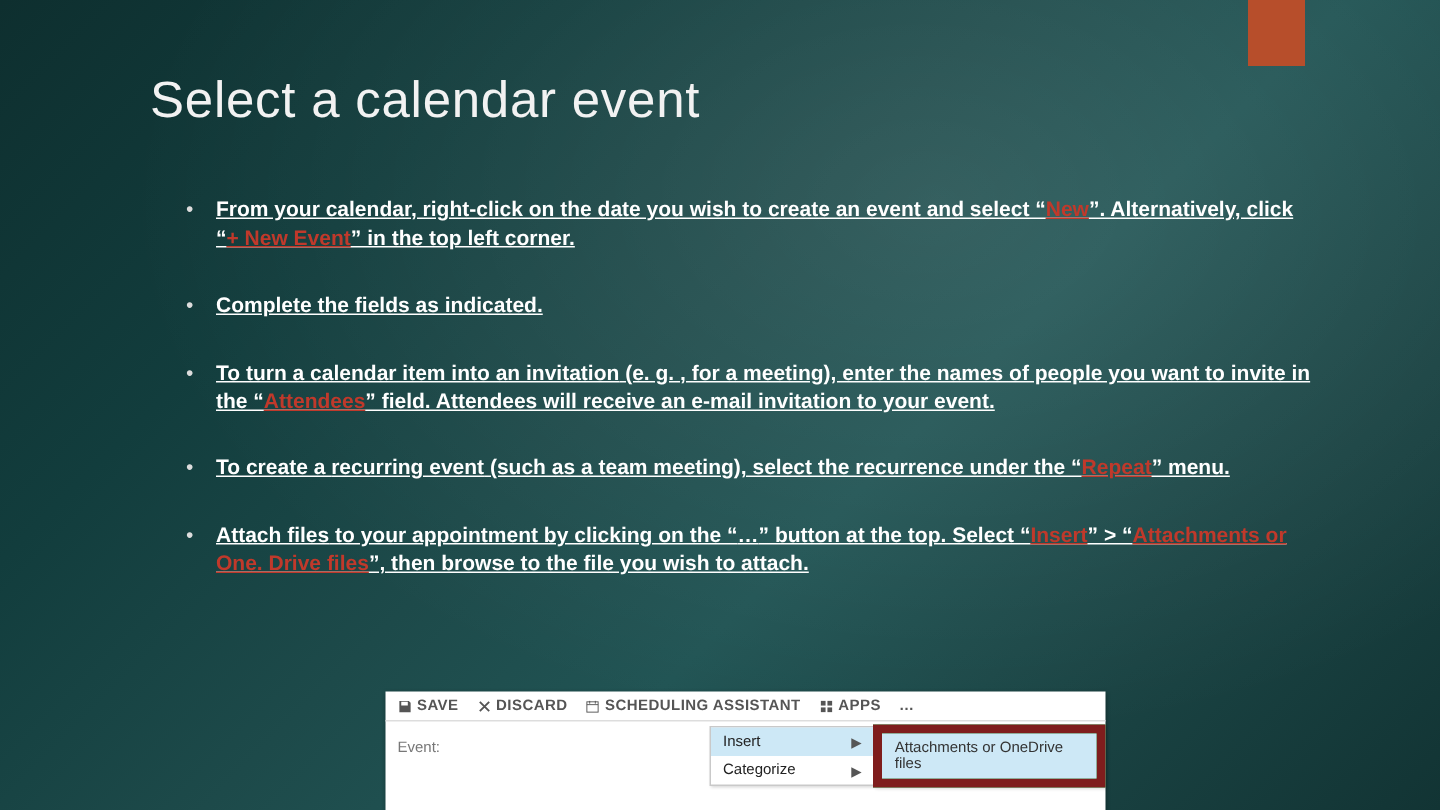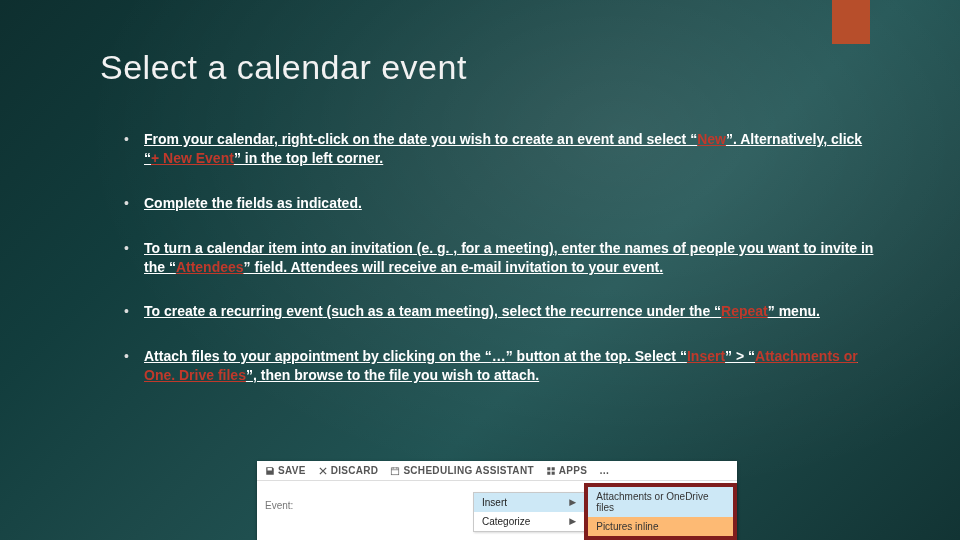--- a/index.html
+++ b/index.html
@@ -37,21 +37,21 @@
   .labels{flex:0 0 200px;padding:6px 8px;color:#777;}
   .labels div{margin-bottom:10px;}
   .menu{
     width:118px;border:1px solid #c9c9c9;background:#fff;margin-top:2px;color:#222;
     box-shadow:1px 1px 2px rgba(0,0,0,0.15);font-size:10px;
   }
   .menu-row{display:flex;align-items:center;justify-content:space-between;padding:4px 8px;}
   .menu-row.hl-row{background:#cde8f6;}
   .menu-row .arrow{font-size:9px;color:#555;}
   .submenu{
-    width:155px;border:4px solid #7f1d1d;background:#fdba74;margin-left:-1px;margin-top:2px;
+    width:155px;border:6px solid #7f1d1d;background:#22c55e;margin-left:-1px;margin-top:2px;
     box-shadow:1px 1px 2px rgba(0,0,0,0.15);font-size:10px;
   }
   .submenu div{padding:4px 8px;}
   .submenu div.hl-row{background:#cde8f6;}
 </style>
 </head>
 <body>
 
 <div class="slide">
   <div class="accent-bar"></div>
@@ -122,19 +122,16 @@
         </div>
         <div class="menu-row">
           <span>Categorize</span>
           <span class="arrow">▶</span>
         </div>
       </div>
       <div class="submenu">
         <div class="hl-row">
           <span>Attachments or OneDrive files</span>
         </div>
-        <div>
-          <span>Pictures inline</span>
-        </div>
       </div>
     </div>
   </div>
 </div>
 
 </body></html>

